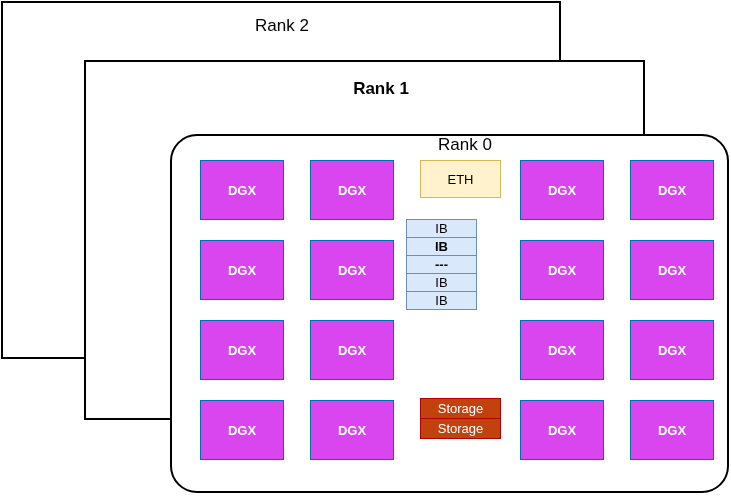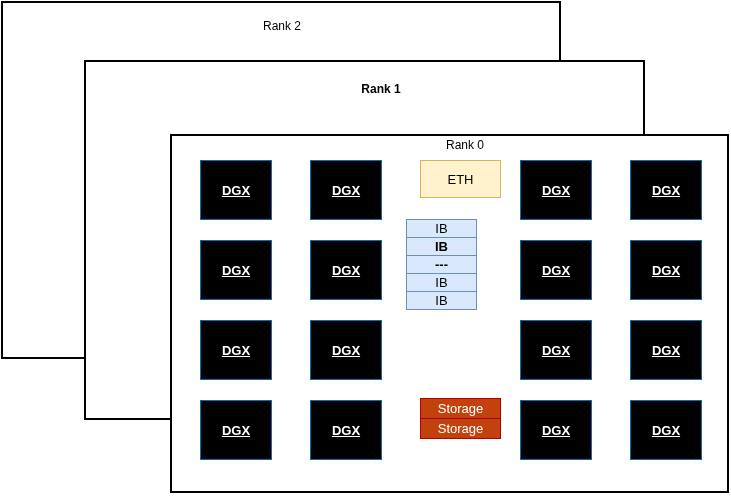--- a/index.html
+++ b/index.html
@@ -11,35 +11,35 @@
     overflow:hidden;
   }
   .rank{
     position:absolute;
     background:#ffffff;
     border:2px solid #000000;
     box-sizing:border-box;
   }
   #rank2{left:1px;top:1px;width:560px;height:358px;}
   #rank1{left:84px;top:60px;width:561px;height:360px;}
-  #rank0{left:170px;top:134px;width:559px;height:359px;}
+  #rank0{left:170px;top:134px;width:559px;height:359px;border-radius:27px;}
   .rank-label{
     position:absolute;
     transform:translate(-50%,-50%);
-    font-size:12px;color:#000;white-space:nowrap;
+    font-size:17px;color:#000;white-space:nowrap;
   }
   #rank2 .rank-label{left:279px;top:23px;}
   #rank1 .rank-label{left:295px;top:27px;font-weight:bold;}
   #rank0 .rank-label{left:293px;top:9px;}
   .dgx{
-    position:absolute;width:72px;height:60px;
-    background:#000000;border:1px solid #006EAF;
+    position:absolute;width:84px;height:60px;
+    background:#d946ef;border:1px solid #006EAF;
     box-sizing:border-box;
     color:#ffffff;font-weight:bold;font-size:13px;
-    display:flex;align-items:center;justify-content:center;text-decoration:underline;
+    display:flex;align-items:center;justify-content:center;
   }
   
   .c1{left:28px;} .c2{left:138px;} .c3{left:348px;} .c4{left:458px;}
   .r1{top:24px;} .r2{top:104px;} .r3{top:184px;} .r4{top:264px;}
   .eth{
     position:absolute;left:248px;top:24px;width:81px;height:38px;
     background:#FFF2CC;border:1px solid #D6B656;box-sizing:border-box;
     color:#000;font-size:13px;
     display:flex;align-items:center;justify-content:center;
   }

